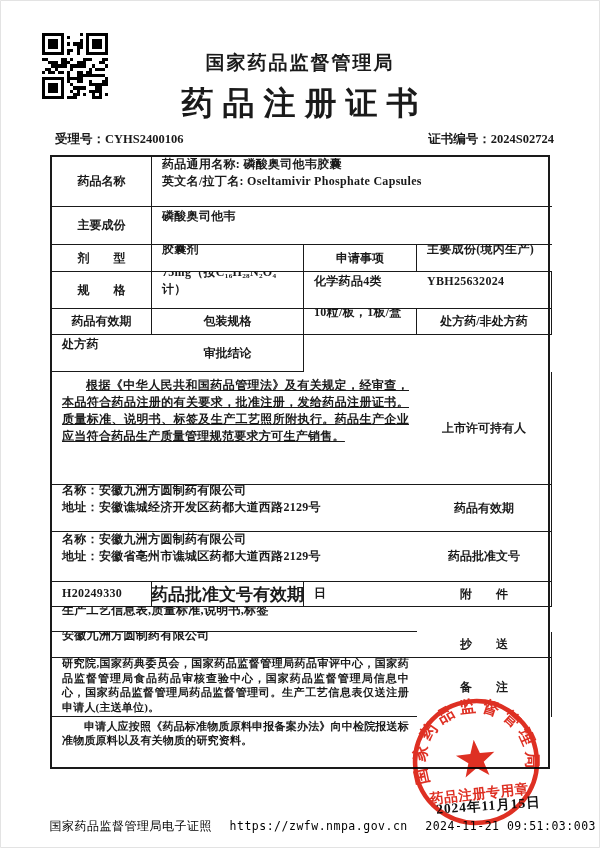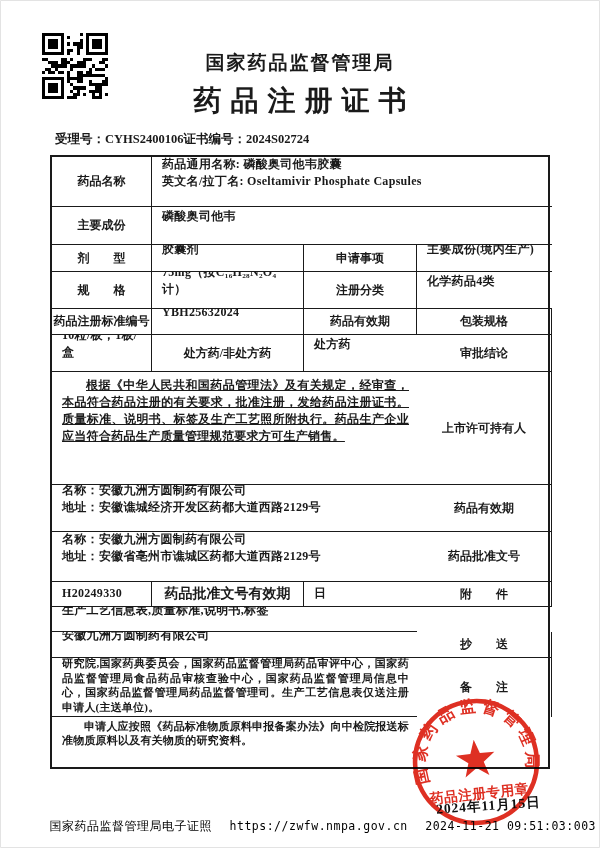--- a/index.html
+++ b/index.html
@@ -12,25 +12,25 @@
   .qr{position:absolute;left:42px;top:31px;width:66px;height:70px;}
   .qr svg{width:100%;height:100%;}
   .org-title{
     position:absolute;left:0;top:50px;width:100%;text-align:center;
     font-family:"Liberation Sans", sans-serif;font-weight:700;
     font-size:19px;letter-spacing:2px;
   }
   .doc-title{
     position:absolute;left:0;top:82px;width:100%;text-align:center;
     font-family:"Liberation Serif", serif;font-weight:600;
-    font-size:28px;letter-spacing:9px;text-indent:9px;
+    font-size:32px;letter-spacing:9px;text-indent:9px;
   }
   .meta{
-    position:absolute;left:55px;right:55px;top:131px;height:18px;
-    display:flex;justify-content:flex-start;
+    position:absolute;left:55px;right:46px;top:131px;height:18px;
+    display:flex;justify-content:space-between;
     font-size:12.5px;font-weight:700;
   }
   
   .cert-table{
     position:absolute;left:50px;top:155px;width:500px;
     display:grid;
     grid-template-columns:100px 152px 113px 135px;
     grid-template-rows:50px 38px 27px 37px 26px 37px 113px 47px 50px 25px 25px 26px 59px 50px;
     border:2px solid #1a1a1a;box-sizing:border-box;
   }
@@ -47,21 +47,21 @@
     text-align:center;
   }
   .val{
     display:flex;flex-direction:column;justify-content:center;
     font-weight:600;font-size:12px;padding:2px 8px 20px 10px;
     letter-spacing:.3px;line-height:17px;
   }
   .val.small{font-size:11px;line-height:14.5px;letter-spacing:.2px;}
   .para{display:block;padding-top:5px;text-decoration:underline;}
   .para p{margin:0;text-indent:2em;text-align:justify;}
-  .lbl9{font-size:14px;}
+  .lbl9{font-size:17px;}
   
   .date-stamp{
     position:absolute;left:436px;top:797px;font-size:13.5px;font-weight:700;
     letter-spacing:1px;transform:rotate(-4deg);color:#111;
   }
   .seal{
     position:absolute;left:408px;top:694px;width:136px;height:136px;
     transform:rotate(-6deg);mix-blend-mode:multiply;opacity:.95;
   }
   .footer{
@@ -234,24 +234,22 @@
     <div class="cell lbl">主要成份</div>
     <div class="cell val span3 nr">磷酸奥司他韦</div>
 
     <div class="cell lbl">剂　　型</div>
     <div class="cell val">胶囊剂</div>
     <div class="cell lbl">申请事项</div>
     <div class="cell val nr">主要成份(境内生产)</div>
 
     <div class="cell lbl">规　　格</div>
     <div class="cell val">75mg（按C₁₆H₂₈N₂O₄计）</div>
-    <div class="cell lbl">注册分类</div>
     <div class="cell val nr">化学药品4类</div>
 
-    <div class="cell lbl">药品注册标准编号</div>
     <div class="cell val">YBH25632024</div>
     <div class="cell lbl">药品有效期</div>
 
     <div class="cell lbl">包装规格</div>
     <div class="cell val">10粒/板，1板/盒</div>
     <div class="cell lbl">处方药/非处方药</div>
     <div class="cell val nr">处方药</div>
 
     <div class="cell lbl">审批结论</div>
     <div class="cell val span3 nr para">

